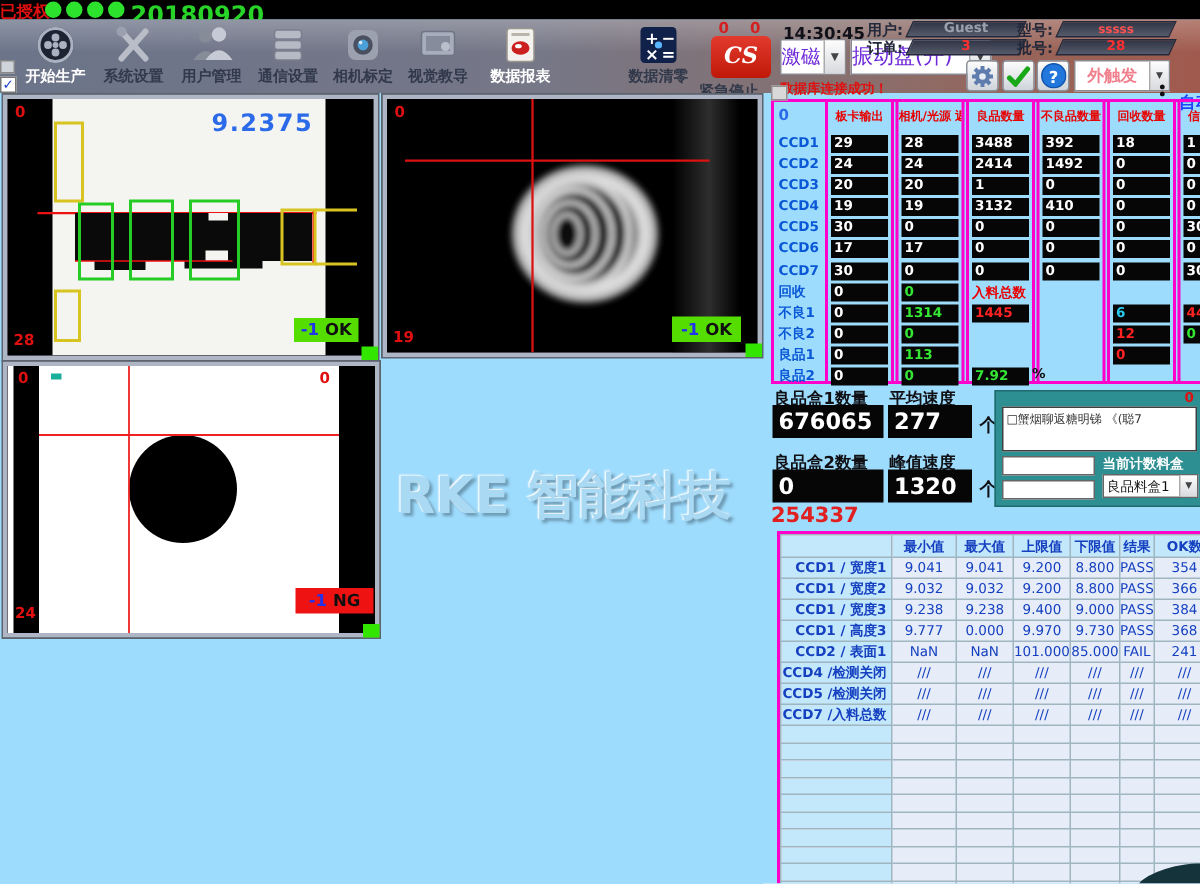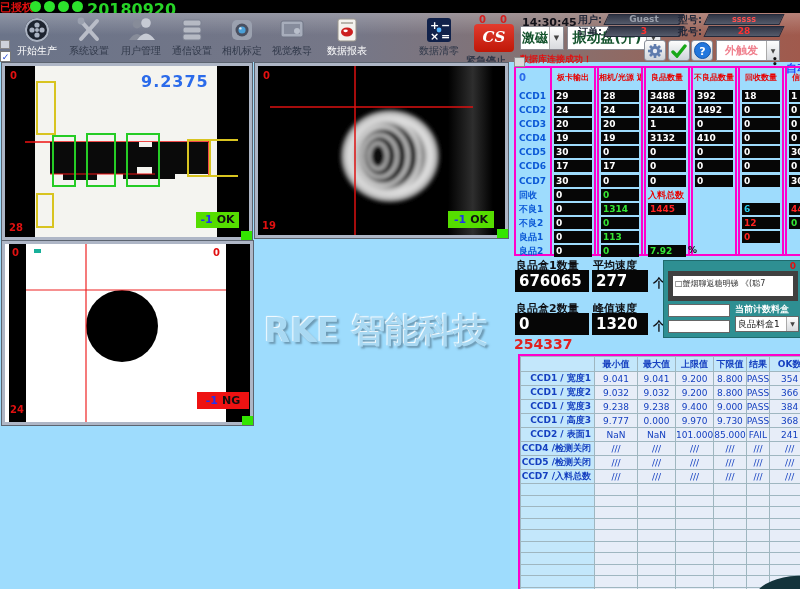--- a/index.html
+++ b/index.html
@@ -12,30 +12,30 @@
   .lic { position:absolute; left:0; top:0; color:#e01010; font-size:11px; font-weight:bold; }
   .dot { position:absolute; top:1px; width:11px; height:11px; border-radius:50%; background:#2ce22c; }
   .licdate { position:absolute; left:87px; top:0; color:#27d427; font-size:16px; font-weight:bold; }
 
   
   .toolbar { position:absolute; left:0; top:13px; width:800px; height:49px;
     background:linear-gradient(90deg,#6b7489 0%,#767787 45%,#87706f 70%,#9a6256 88%,#a05a4d 100%); }
   .toolbar:before { content:""; position:absolute; inset:0 0 55% 0; background:linear-gradient(#ffffff3d,#ffffff00); }
   .tbtn { position:absolute; top:1px; height:47px; text-align:center; cursor:pointer; }
   .tbtn .ic { display:block; margin:2px auto 0; width:30px; height:28px; }
-  .tbtn .lb { display:block; font-size:10px; font-weight:normal; color:#31394a; white-space:nowrap; }
+  .tbtn .lb { display:block; font-size:10px; font-weight:bold; color:#31394a; white-space:nowrap; }
   .lb.white { color:#fff; }
   .chk1 { position:absolute; left:0; top:27px; width:10px; height:9px; background:#cfd3da; border:1px solid #888; }
   .chk2 { position:absolute; left:0; top:38px; width:11px; height:11px; background:#fff; border:1px solid #777; color:#2244cc; font-size:9px; line-height:10px; text-align:center; }
   .cnt0 { position:absolute; top:1px; color:#d42020; font-size:10px; font-weight:bold; }
   .csbox { position:absolute; left:474px; top:11px; width:40px; height:28px; background:linear-gradient(#e23b2e,#c01808); border-radius:4px; color:#fff; font-weight:bold; font-size:15px; font-style:italic; text-align:center; line-height:27px; font-family:"DejaVu Serif",serif; }
   .cslb { position:absolute; left:466px; top:41px; font-size:10px; font-weight:bold; color:#31394a; }
   .tbtime { position:absolute; left:522px; top:3px; font-size:11px; color:#101018; font-weight:bold; }
   .drop { position:absolute; top:13px; height:24px; background:#fff; border:1px solid #8a8a92; display:flex; align-items:center; }
-  .drop .dtext { flex:1; color:#14532d; font-weight:bold; text-align:center; }
+  .drop .dtext { flex:1; color:#6d28d9; font-weight:normal; text-align:left; }
   .drop .arrow { width:14px; height:100%; border-left:1px solid #aaa; background:linear-gradient(#fdfdfd,#d8dade); color:#444; font-size:7px; text-align:center; line-height:22px; }
   .dbstat { position:absolute; left:520px; top:40px; color:#e01010; font-size:9px; font-weight:bold; }
   .acclb { position:absolute; color:#23293a; font-size:10px; font-weight:bold; }
   .accfield { position:absolute; height:11px; width:76px; background:linear-gradient(#303545,#555b6b); transform:skewX(-25deg); border:1px solid #23293a; }
   .accval { position:absolute; height:11px; width:76px; font-size:9px; font-weight:bold; text-align:center; line-height:11px; }
   .sqbtn { position:absolute; top:27px; width:22px; height:21px; background:linear-gradient(#fdfdfd,#cfd4da); border:1px solid #8a909a; border-radius:3px; display:flex; align-items:center; justify-content:center; }
   .trigger { position:absolute; left:716px; top:27px; width:64px; height:21px; background:#fff; border:1px solid #8a8a92; display:flex; align-items:center; }
   .trigger .dtext { flex:1; color:#f0808e; font-weight:bold; font-size:11px; text-align:center; }
   .trigger .arrow { width:13px; height:100%; border-left:1px solid #aaa; background:linear-gradient(#fdfdfd,#d8dade); color:#444; font-size:6px; text-align:center; line-height:19px; }
   .vdots { position:absolute; left:772px; top:44px; color:#101010; font-size:9px; font-weight:bold; line-height:5px; }
@@ -71,21 +71,21 @@
 
   
   .statlb { position:absolute; color:#101014; font-size:11px; font-weight:bold; white-space:nowrap; }
   .statbox { position:absolute; background:#060606; color:#fff; font-size:15px; font-weight:bold; line-height:22px; padding-left:4px; height:22px; }
   .statunit { position:absolute; color:#101014; font-size:12px; font-weight:bold; }
   .stattotal { position:absolute; left:514px; top:336px; color:#e02020; font-size:14px; font-weight:bold; }
 
   
   .counterpanel { position:absolute; left:663px; top:260px; width:140px; height:78px; background:#2e8f92; border:1px solid #1f6a6d; }
   .cp0 { position:absolute; right:6px; top:0px; color:#e01010; font-size:9px; font-weight:bold; }
-  .cpmsg { position:absolute; left:4px; top:10px; width:130px; height:30px; background:#fff; border:5px solid #404040; font-size:8px; color:#333; padding:2px; overflow:hidden; white-space:nowrap; }
+  .cpmsg { position:absolute; left:4px; top:10px; width:130px; height:30px; background:#fff; border:1px solid #404040; font-size:8px; color:#333; padding:2px; overflow:hidden; white-space:nowrap; }
   .cpin { position:absolute; left:4px; width:62px; height:13px; background:#fff; border:1px solid #666; }
   .cplb { position:absolute; left:71px; top:42px; color:#fff; font-size:9px; font-weight:bold; white-space:nowrap; }
   .cpsel { position:absolute; left:71px; top:55px; width:64px; height:16px; background:#fff; border:1px solid #666; display:flex; align-items:center; }
   .cpsel .dtext { flex:1; font-size:9px; color:#111; text-align:left; padding-left:2px; white-space:nowrap; }
   .cpsel .arrow { width:12px; height:100%; border-left:1px solid #aaa; background:linear-gradient(#fdfdfd,#d8dade); font-size:6px; text-align:center; line-height:14px; color:#444; }
 
   
   .mtwrap { position:absolute; left:518px; top:354px; width:300px; height:235px; border-left:2px solid #ff00cc; border-top:2px solid #ff00cc; background:#e7edf8; }
   .mtable { border-collapse:collapse; table-layout:fixed; }
   .mtable td { border:1px solid #9fb6c0; font-size:9px; color:#1540c0; text-align:center; height:11.5px; padding:0; overflow:hidden; white-space:nowrap; }

